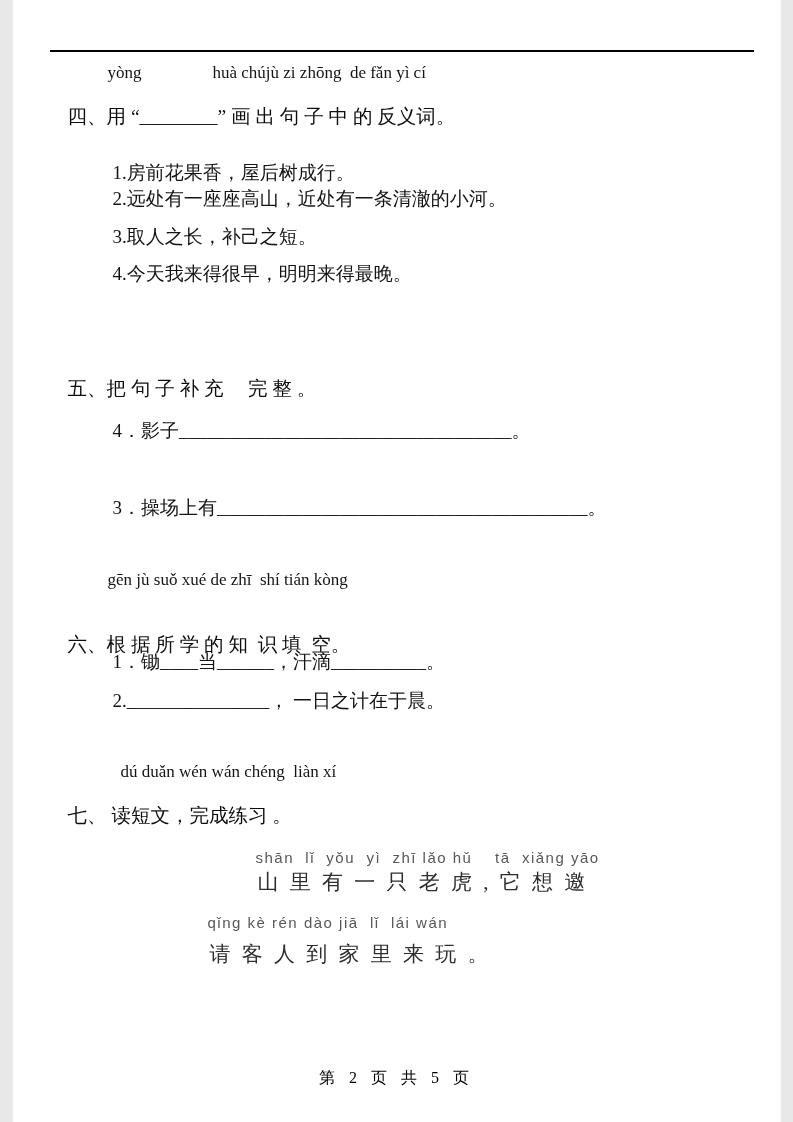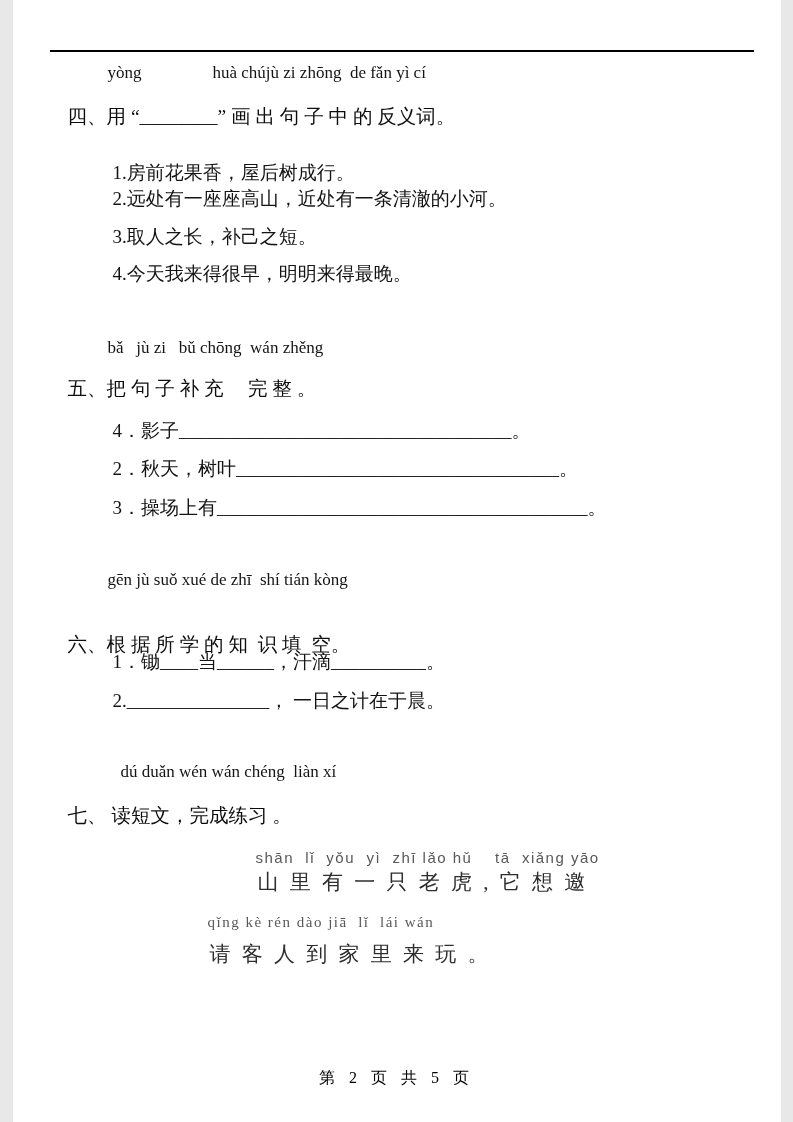--- a/index.html
+++ b/index.html
@@ -34,34 +34,32 @@
   <div class="rule" style="top:50px; left:37px; width:704px;"></div>
 
   <span class="abs pinyin" style="top:63px; left:95px;">yòng</span>
   <span class="abs pinyin" style="top:63px; left:200px;">huà chújù zi zhōng  de fǎn yì cí</span>
   <div class="abs heading" style="top:103px; left:55px;">四、用 “________” 画 出 句 子 中 的 反义词。</div>
   <div class="abs item" style="top:160px; left:100px;">1.房前花果香，屋后树成行。</div>
   <div class="abs item" style="top:186px; left:100px;">2.远处有一座座高山，近处有一条清澈的小河。</div>
   <div class="abs item" style="top:224px; left:100px;">3.取人之长，补己之短。</div>
   <div class="abs item" style="top:261px; left:100px;">4.今天我来得很早，明明来得最晚。</div>
 
-  <span class="abs pinyin" style="top:338px; left:95px;">bǎ   jù zi   bǔ chōng  wán zhěng</span>
   <div class="abs heading" style="top:375px; left:55px;">五、把 句 子 补 充　 完 整 。</div>
   <div class="abs item" style="top:418px; left:100px;">4．影子___________________________________。</div>
-  <div class="abs item" style="top:456px; left:100px;">2．秋天，树叶__________________________________。</div>
   <div class="abs item" style="top:495px; left:100px;">3．操场上有_______________________________________。</div>
 
   <span class="abs pinyin" style="top:570px; left:95px;">gēn jù suǒ xué de zhī  shí tián kòng</span>
   <div class="abs heading" style="top:607px; left:55px;margin-top:24px;">六、根 据 所 学 的 知  识 填  空。</div>
   <div class="abs item" style="top:649px; left:100px;">1．锄____当______，汗滴__________。</div>
   <div class="abs item" style="top:688px; left:100px;">2._______________， 一日之计在于晨。</div>
 
   <span class="abs pinyin" style="top:762px; left:108px;">dú duǎn wén wán chéng  liàn xí</span>
   <div class="abs heading" style="top:802px; left:55px;">七、 读短文，完成练习 。</div>
 
   <div class="abs passage-pinyin" style="top:849px; left:243px;">shān  lǐ  yǒu  yì  zhī lǎo hǔ    tā  xiǎng yāo</div>
   <div class="abs passage-hanzi" style="top:868px; left:245px;">山 里 有 一 只 老 虎 , 它 想 邀</div>
-  <div class="abs passage-pinyin" style="top:914px; left:195px;font-family:Liberation Serif, serif;">qǐng kè rén dào jiā  lǐ  lái wán</div>
+  <div class="abs passage-pinyin" style="top:914px; left:195px;">qǐng kè rén dào jiā  lǐ  lái wán</div>
   <div class="abs passage-hanzi" style="top:940px; left:197px;">请 客 人 到 家 里 来 玩 。</div>
 
   <div class="abs footer" style="top:1068px; left:0; width:100%; text-align:center; white-space:pre;">第 2 页 共 5 页</div>
 
 </div>
 
 </body></html>

